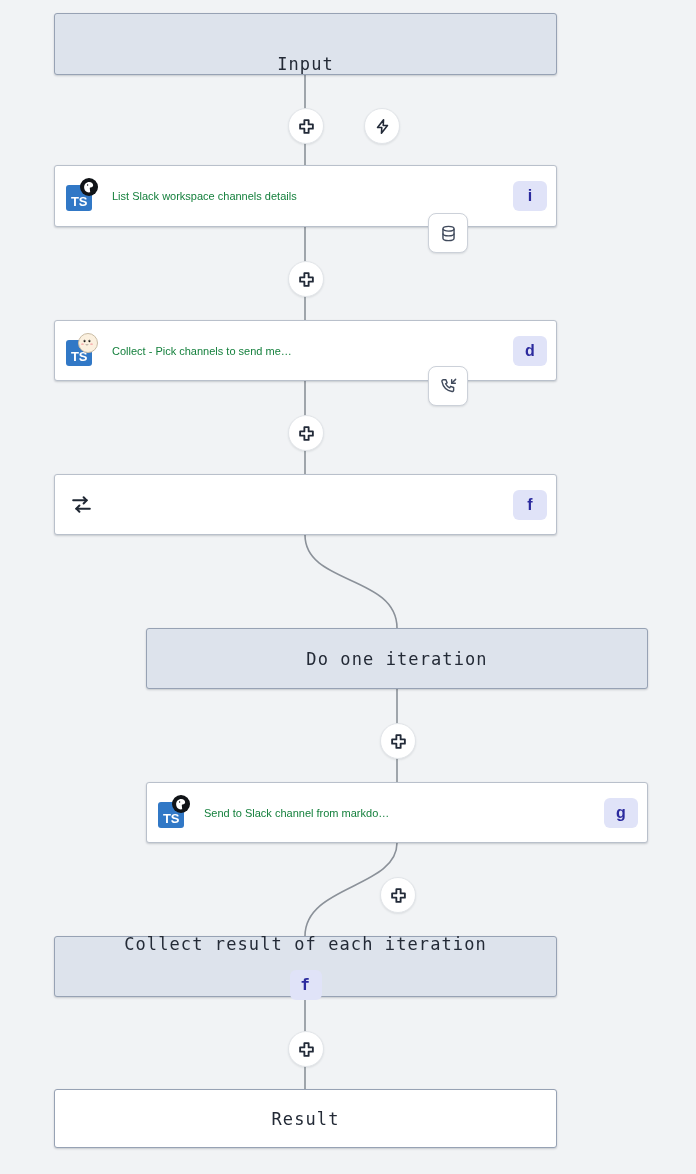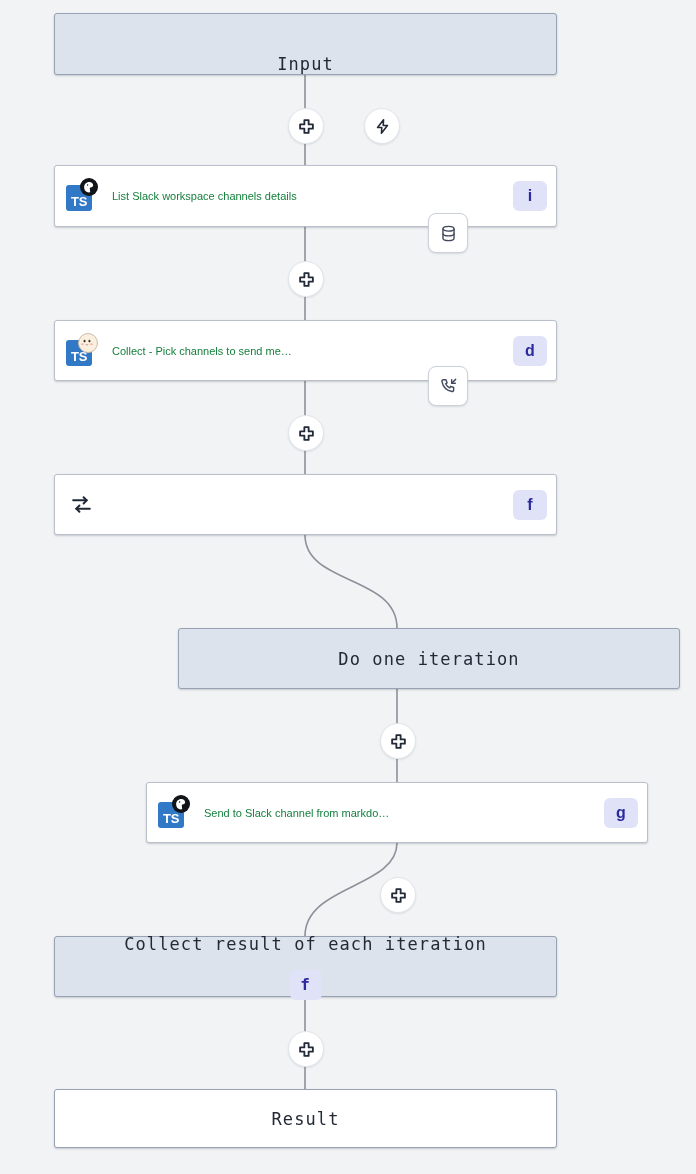--- a/index.html
+++ b/index.html
@@ -299,21 +299,21 @@
           <path d="M14 5 l3 3 -3 3"></path>
           <path d="M20 16 H7"></path>
           <path d="M10 13 l-3 3 3 3"></path>
         </svg>
       </span>
       <span class="icon-gap-lg"></span>
     </div>
     <span class="badge">f</span>
   </div>
 
-  <div class="node block" style="left:146px; top:628px; width:502px; height:61px;margin-left:32px;">
+  <div class="node block" style="left:146px; top:628px; width:502px; height:61px;">
     <span class="block-label">Do one iteration</span>
   </div>
 
   <div class="circle-btn" style="left:380px; top:723px;">
     <svg width="17" height="17" viewBox="0 0 24 24" fill="none" stroke="currentColor" stroke-width="2.6" stroke-linejoin="round">
       <path d="M9 3 h6 v6 h6 v6 h-6 v6 h-6 v-6 h-6 v-6 h6 z"></path>
     </svg>
   </div>
 
   <div class="node step" style="left:146px; top:782px; width:502px; height:61px;">

